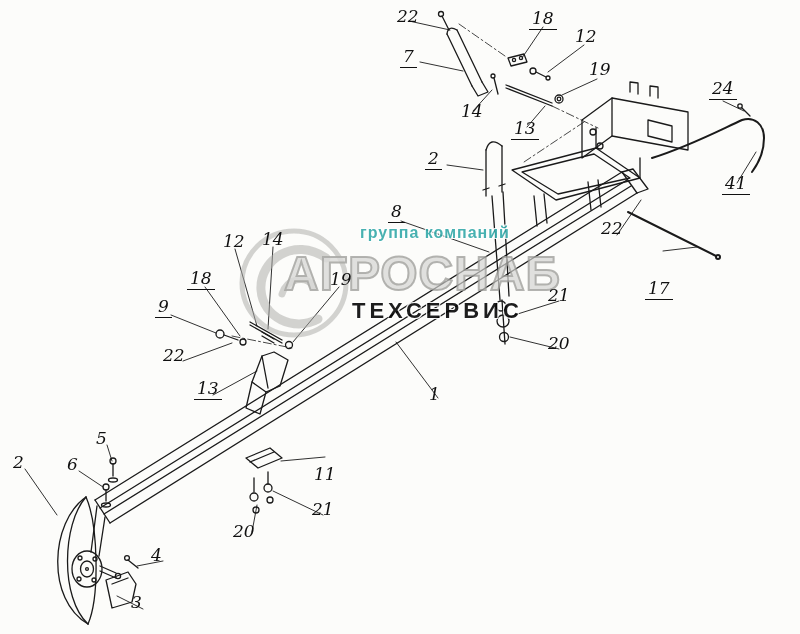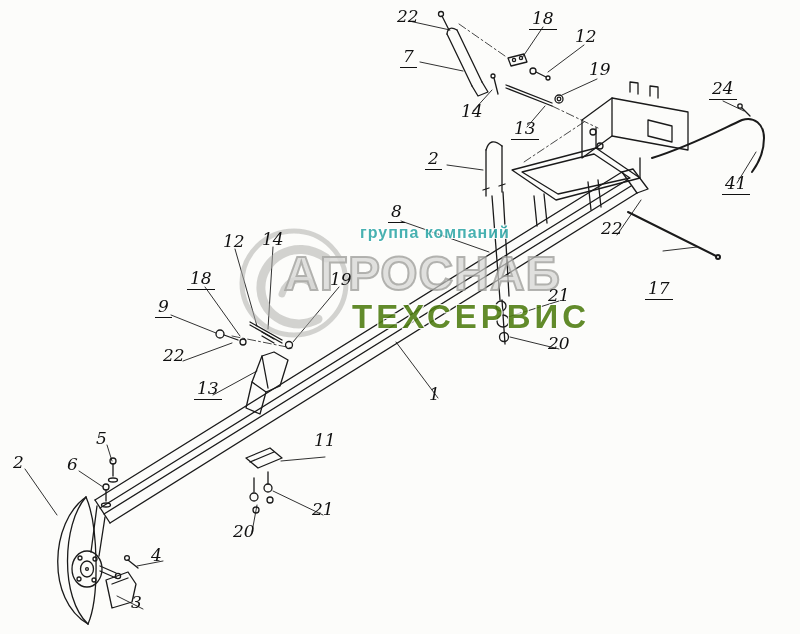--- a/index.html
+++ b/index.html
@@ -26,21 +26,21 @@
     position: absolute; left: 284px; top: 246px;
     font-family: "Liberation Sans", sans-serif; font-weight: bold;
     font-size: 48px; letter-spacing: 1px;
     color: rgba(252,252,250,0.45);
     -webkit-text-stroke: 2px rgba(156,156,153,0.85);
     text-shadow: 0 0 1px rgba(156,156,153,0.6);
   }
   .wm-bottom {
     position: absolute; left: 352px; top: 298px;
     font-family: "Liberation Sans", sans-serif; font-weight: bold;
-    font-size: 33px; letter-spacing: 4px; color: #4d7c0f;
+    font-size: 22px; letter-spacing: 4px; color: #000000;
     text-shadow: -1px -1px 0 #fff, 1px -1px 0 #fff, -1px 1px 0 #fff, 1px 1px 0 #fff;
   }
 
   
   #callouts { position: absolute; inset: 0; z-index: 3; border-radius: 20px; }
   .callout {
     position: absolute;
     font-family: "DejaVu Serif", serif;
     font-style: italic;
     font-size: 17px;
@@ -333,21 +333,21 @@
     </div>
       <div class="callout" style="left: 10px; top: 454px;">
       <span class="callout-num">2</span>
     </div>
       <div class="callout" style="left: 93px; top: 430px;">
       <span class="callout-num">5</span>
     </div>
       <div class="callout" style="left: 64px; top: 456px;">
       <span class="callout-num">6</span>
     </div>
-      <div class="callout" style="left: 311px; top: 432px;">
+      <div class="callout" style="left: 311px; top: 466px;">
       <span class="callout-num">11</span>
     </div>
       <div class="callout" style="left: 148px; top: 547px;">
       <span class="callout-num">4</span>
     </div>
       <div class="callout" style="left: 128px; top: 594px;">
       <span class="callout-num">3</span>
     </div>
       <div class="callout" style="left: 230px; top: 523px;">
       <span class="callout-num">20</span>

